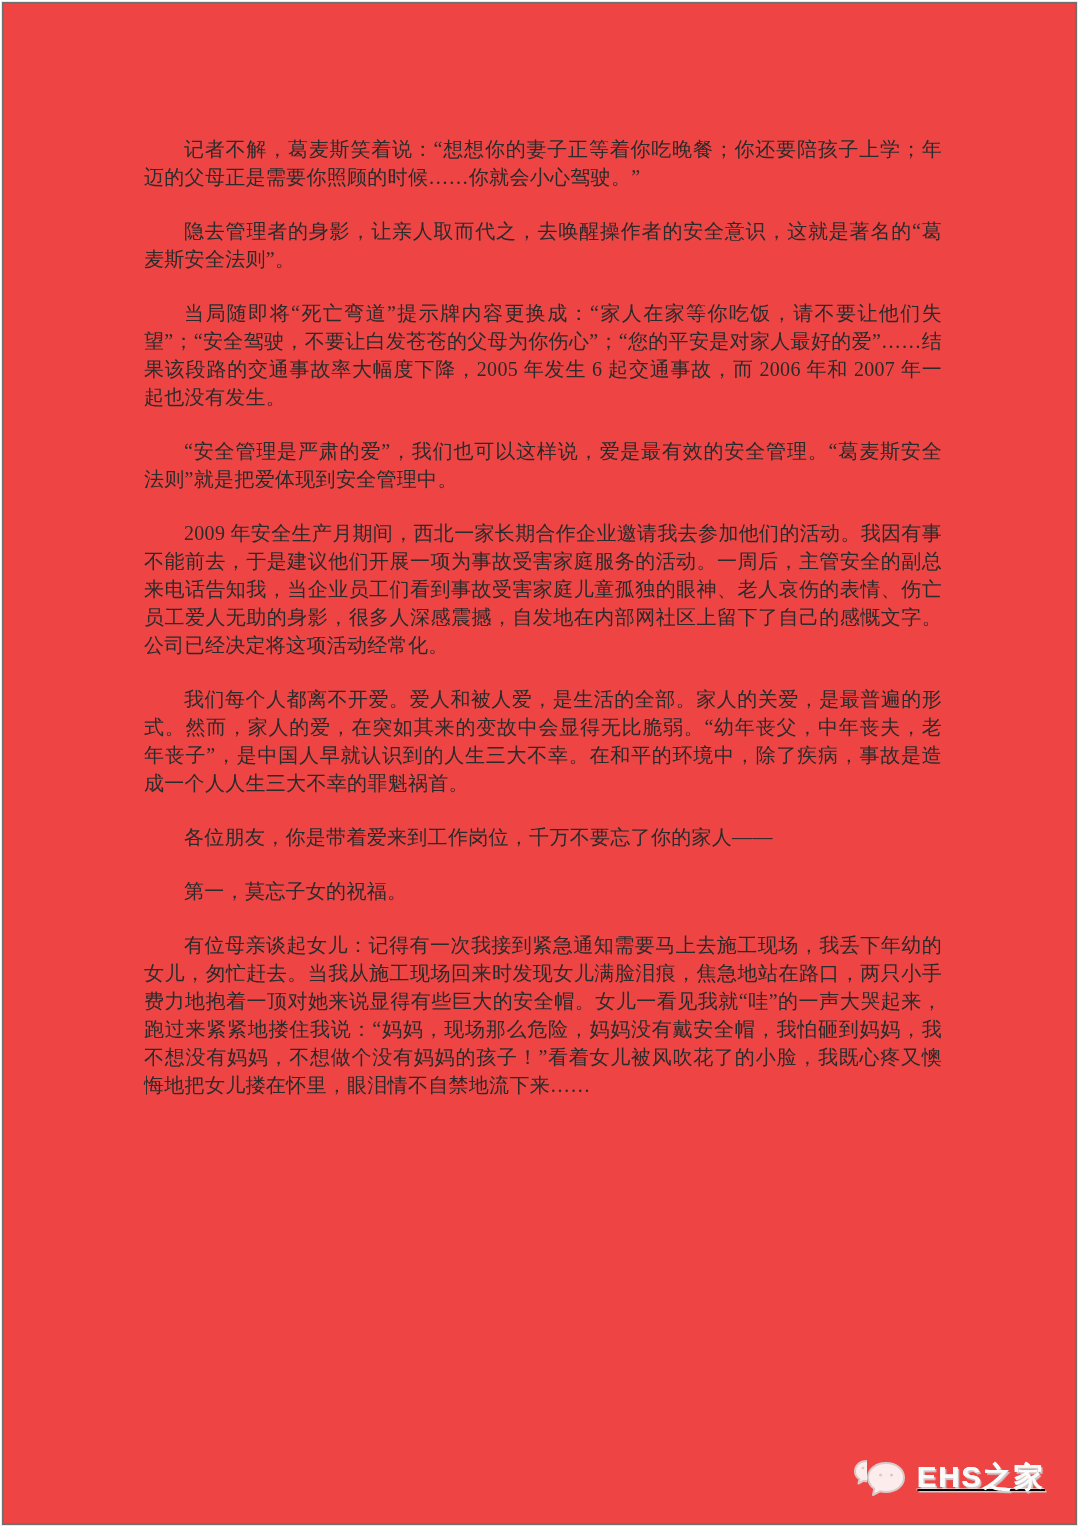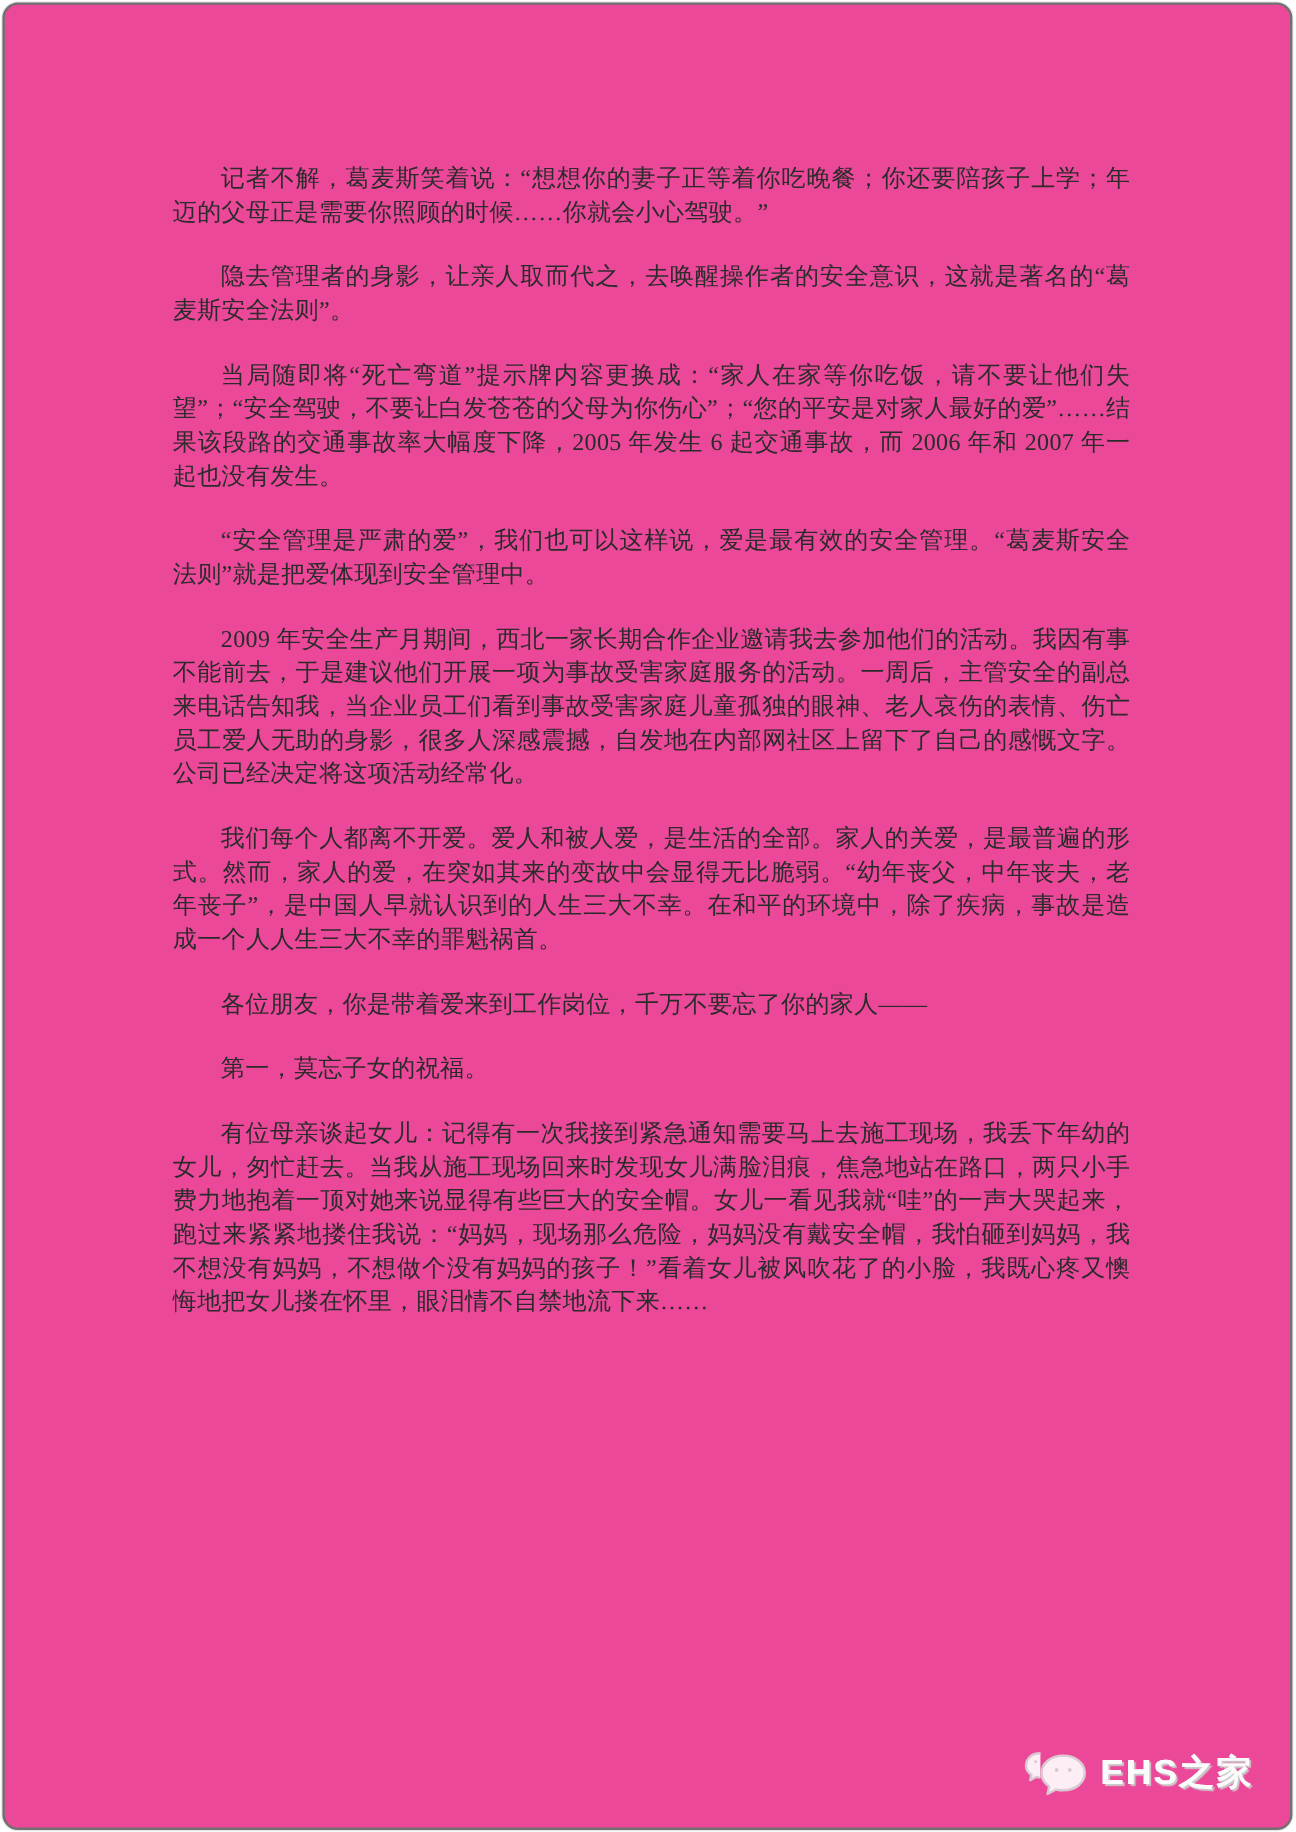--- a/index.html
+++ b/index.html
@@ -11,22 +11,22 @@
     width: 1080px;
     height: 1527px;
     position: relative;
     overflow: hidden;
     font-family: "Liberation Serif", "DejaVu Serif", serif;
   }
   .page {
     position: absolute;
     top: 2px; left: 2px; right: 3px; bottom: 2px;
     border: 2px solid #707070;
-    border-radius: 13px;
-    background: #ec4899;
+    border-radius: 0;
+    background: #ef4444;
     box-shadow: 0 0 0 1px #e8e8e8;
   }
   .article-body {
     position: absolute;
     left: 140px;
     top: 131px;
     width: 798px;
   }
   .article-body p {
     margin: 0 0 26px 0;
@@ -38,20 +38,21 @@
     letter-spacing: 0.3px;
   }
   .watermark {
     position: absolute;
     right: 30px;
     bottom: 22px;
     display: flex;
     align-items: center;
     gap: 4px;
     user-select: none;
+    text-decoration: underline;
   }
   .watermark .wm-icon {
     width: 60px;
     height: 46px;
     opacity: 0.9;
   }
   .watermark .wm-text {
     font-family: "Liberation Sans", "DejaVu Sans", sans-serif;
     font-size: 29px;
     font-weight: bold;

